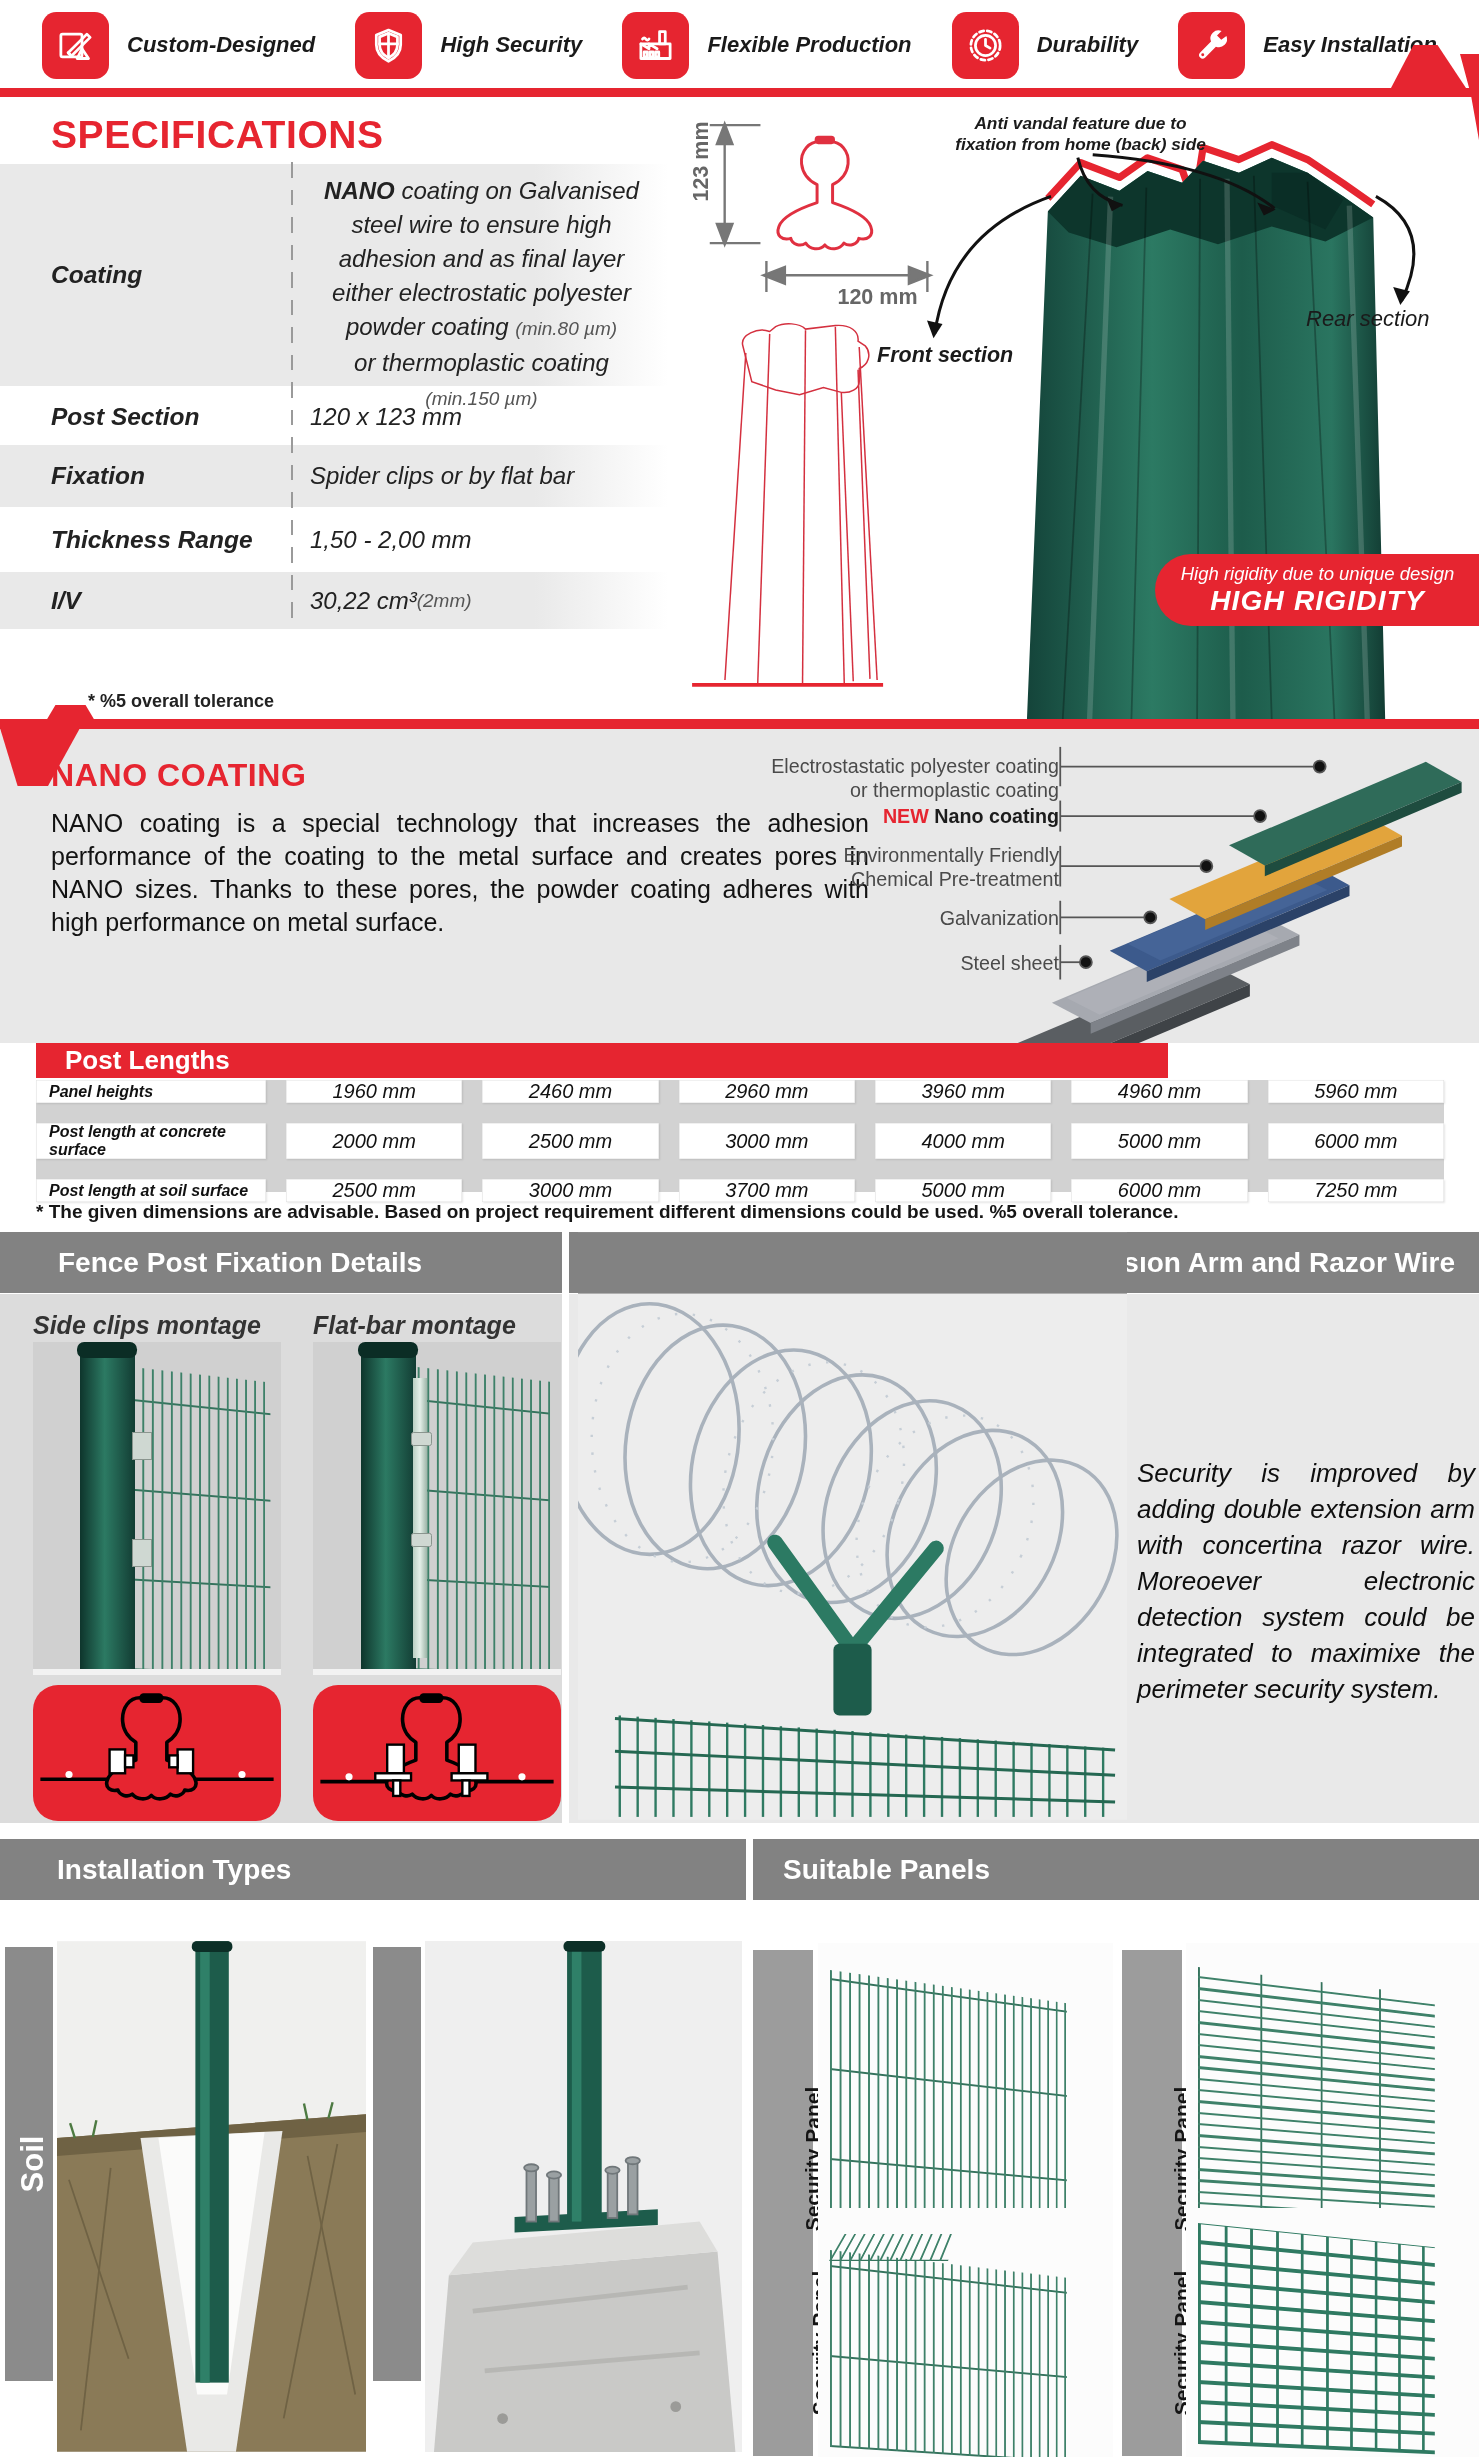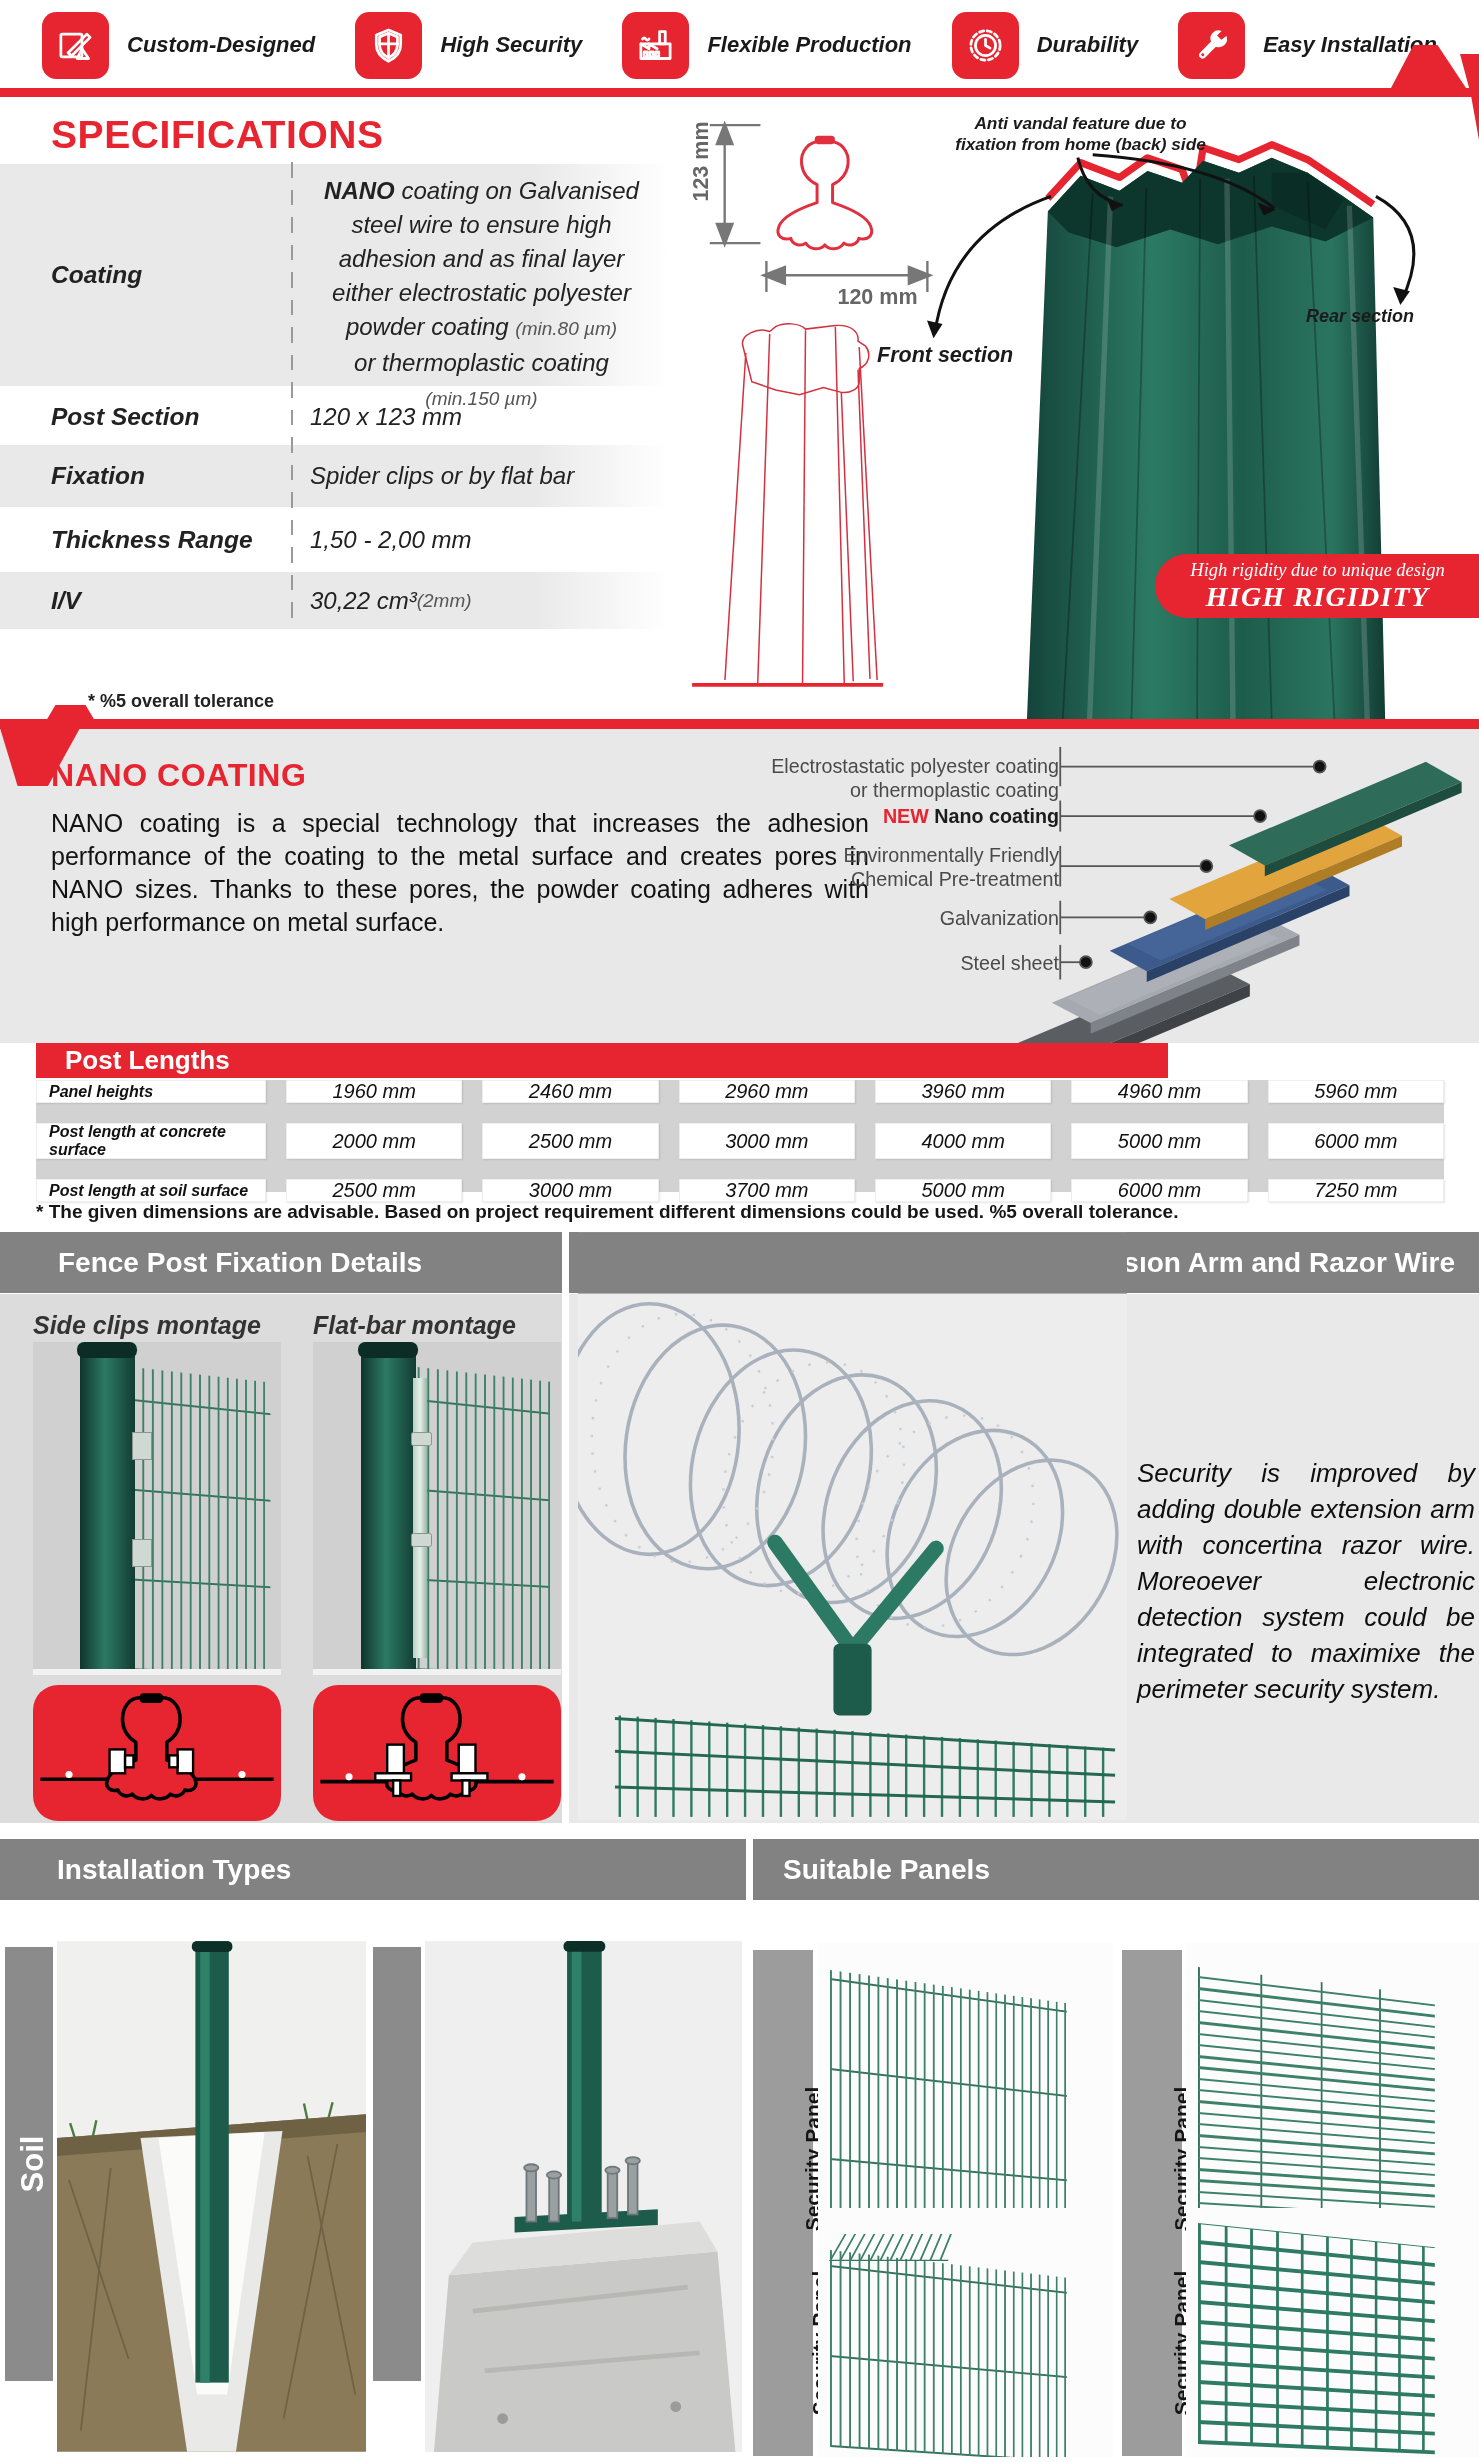--- a/index.html
+++ b/index.html
@@ -31,30 +31,30 @@
   .spec-note{font-size:19px;color:#555;}
   .vcenter{display:flex;align-items:center;}
   #coating-value{text-align:center;line-height:34px;}
   #spec-footnote{left:88px;top:691px;font-size:18px;font-weight:600;color:#222;}
 
   
   .dim-label{font-size:21.5px;color:#666;font-weight:600;}
   #dim-h{left:654px;top:149px;transform:rotate(-90deg);transform-origin:center;width:95px;text-align:center;}
 
   
-  #rigidity-banner{left:1155px;top:554px;width:325px;height:64px;background:#e62530;
+  #rigidity-banner{left:1155px;top:554px;width:325px;height:72px;background:#e62530;
                    border-radius:42px 0 0 42px;color:#fff;display:flex;flex-direction:column;
-                   justify-content:center;align-items:center;z-index:6;font-family:Liberation Serif, serif;}
+                   justify-content:center;align-items:center;z-index:6;}
   #rigidity-note{font-size:18.5px;font-style:italic;}
   #rigidity-title{font-size:28px;font-weight:bold;font-style:italic;letter-spacing:1.2px;}
 
   .annot{font-style:italic;color:#1b1b1b;}
   #anti-vandal{left:955px;top:113px;width:251px;text-align:center;font-size:17.3px;line-height:21px;font-weight:600;}
   #front-section{left:877px;top:343px;font-size:21.5px;font-weight:600;}
-  #rear-section{left:1306px;top:306px;font-size:18px;font-weight:700;}
+  #rear-section{left:1306px;top:306px;font-size:22px;font-weight:400;}
 
   
   #sep2{left:0;top:719px;width:1479px;height:10px;background:#e62530;z-index:5;}
   #sep2-above{left:47px;top:705px;width:47px;height:14.3px;background:#e62530;
               clip-path:polygon(18% 0,82% 0,100% 100%,0 100%);z-index:5;}
   #sep2-ribbon{left:0;top:728px;width:80px;height:58px;background:#e62530;
                clip-path:polygon(0 0,100% 0,60% 100%,22% 100%);z-index:5;}
   #nano-bg{left:0;top:729px;width:1479px;height:314px;background:#e8e8e8;}
   #nano-title{left:51px;top:757px;font-size:32px;font-weight:bold;color:#e62530;letter-spacing:0.6px;}
   #nano-par{left:51px;top:807px;width:818px;font-size:25px;line-height:33px;text-align:justify;color:#121212;}

